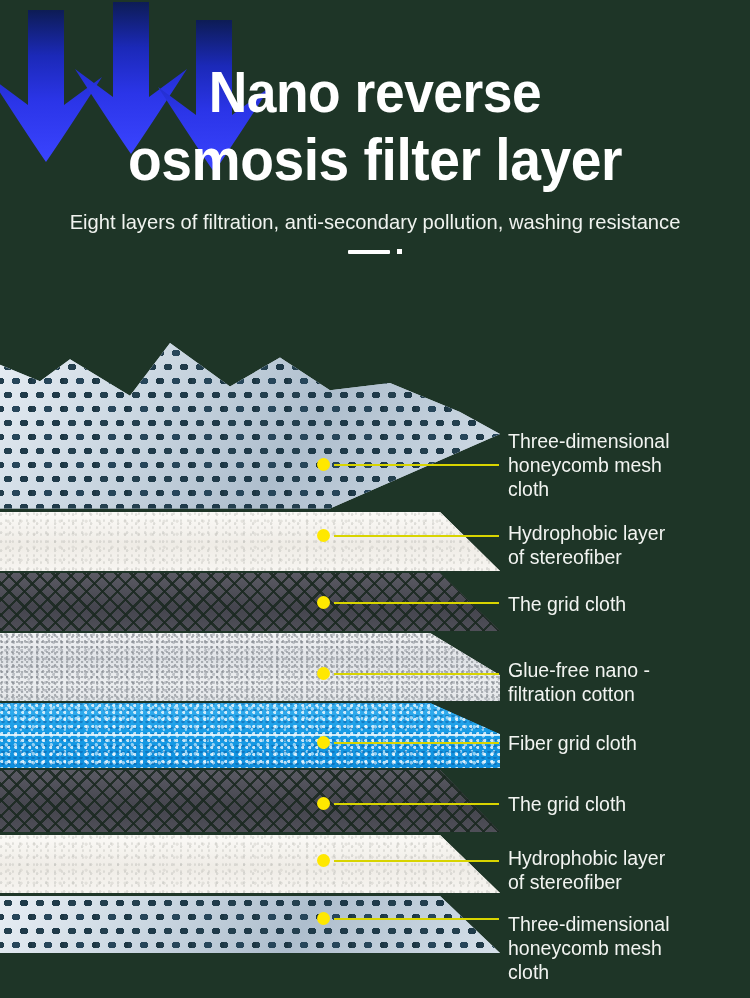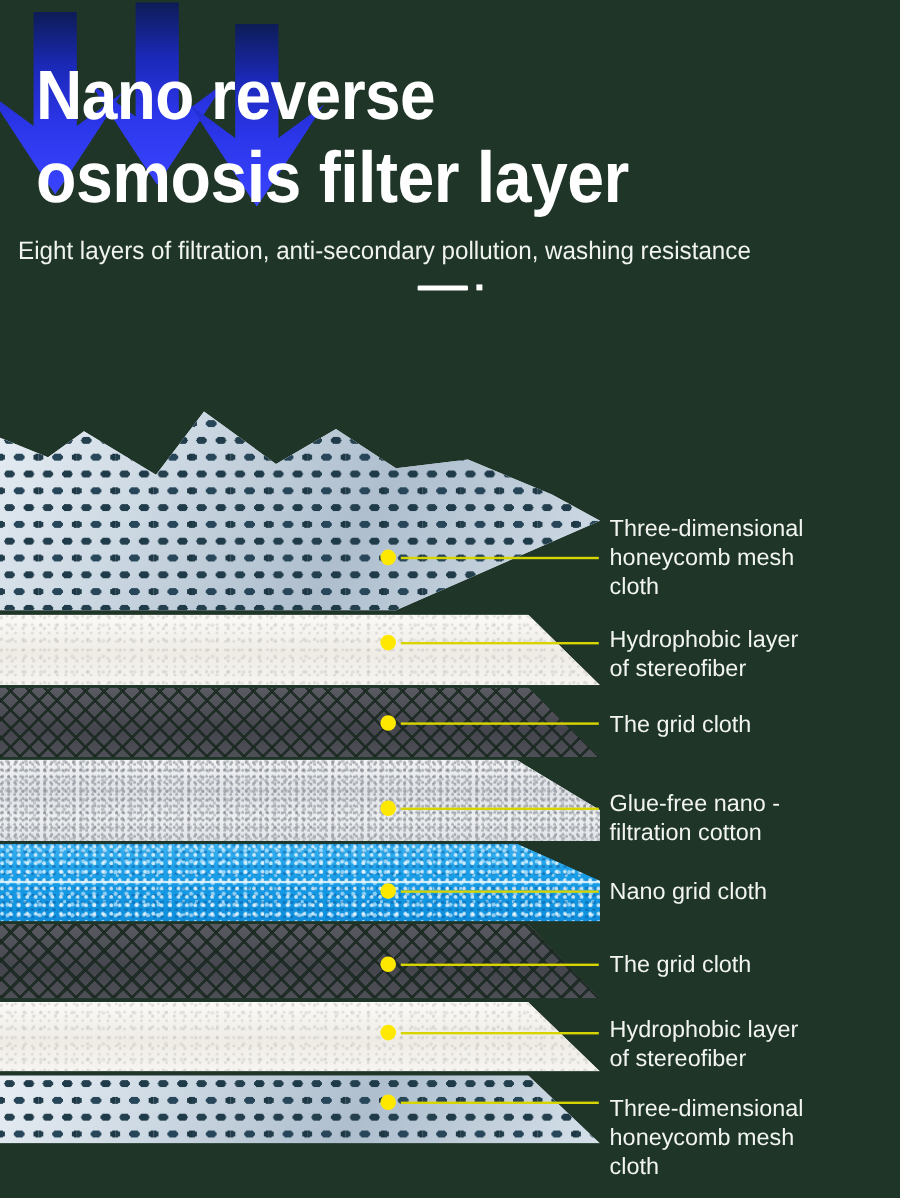--- a/index.html
+++ b/index.html
@@ -5,21 +5,21 @@
   html,body{margin:0;padding:0;}
   body{
     width:750px;height:998px;overflow:hidden;
     background:#1e3527;
     font-family:"Liberation Sans","DejaVu Sans",sans-serif;
     position:relative;
   }
   #poster{position:absolute;inset:0;width:750px;height:998px;overflow:hidden;background:#1e3527;}
 
   
-  .header{position:absolute;left:0;top:0;width:750px;text-align:left;z-index:40;}
+  .header{position:absolute;left:0;top:12px;width:750px;text-align:center;z-index:40;}
   .title{
     color:#ffffff;font-weight:bold;
     font-size:58px;line-height:68px;
     letter-spacing:-0.5px;
     transform:scaleX(0.92);
     margin:0;padding-top:46px;
     font-family:"Liberation Sans","DejaVu Sans",sans-serif;
     white-space:nowrap;
   }
   .title .l2{display:block;font-size:60px;}
@@ -203,21 +203,21 @@
     <div class="callout">
       <span class="dot" style="left:317px;top:667px;"></span>
       <span class="lead" style="left:334px;top:673px;width:165px;"></span>
       <span class="clabel" style="left:508px;top:658px;width:232px;">Glue-free nano -
 filtration cotton</span>
     </div>
 
     <div class="callout">
       <span class="dot" style="left:317px;top:736px;"></span>
       <span class="lead" style="left:334px;top:742px;width:165px;"></span>
-      <span class="clabel" style="left:508px;top:731px;width:232px;">Nano grid cloth</span>
+      <span class="clabel" style="left:508px;top:731px;width:232px;">Fiber grid cloth</span>
     </div>
 
     <div class="callout">
       <span class="dot" style="left:317px;top:797px;"></span>
       <span class="lead" style="left:334px;top:803px;width:165px;"></span>
       <span class="clabel" style="left:508px;top:792px;width:232px;">The grid cloth</span>
     </div>
 
     <div class="callout">
       <span class="dot" style="left:317px;top:854px;"></span>

